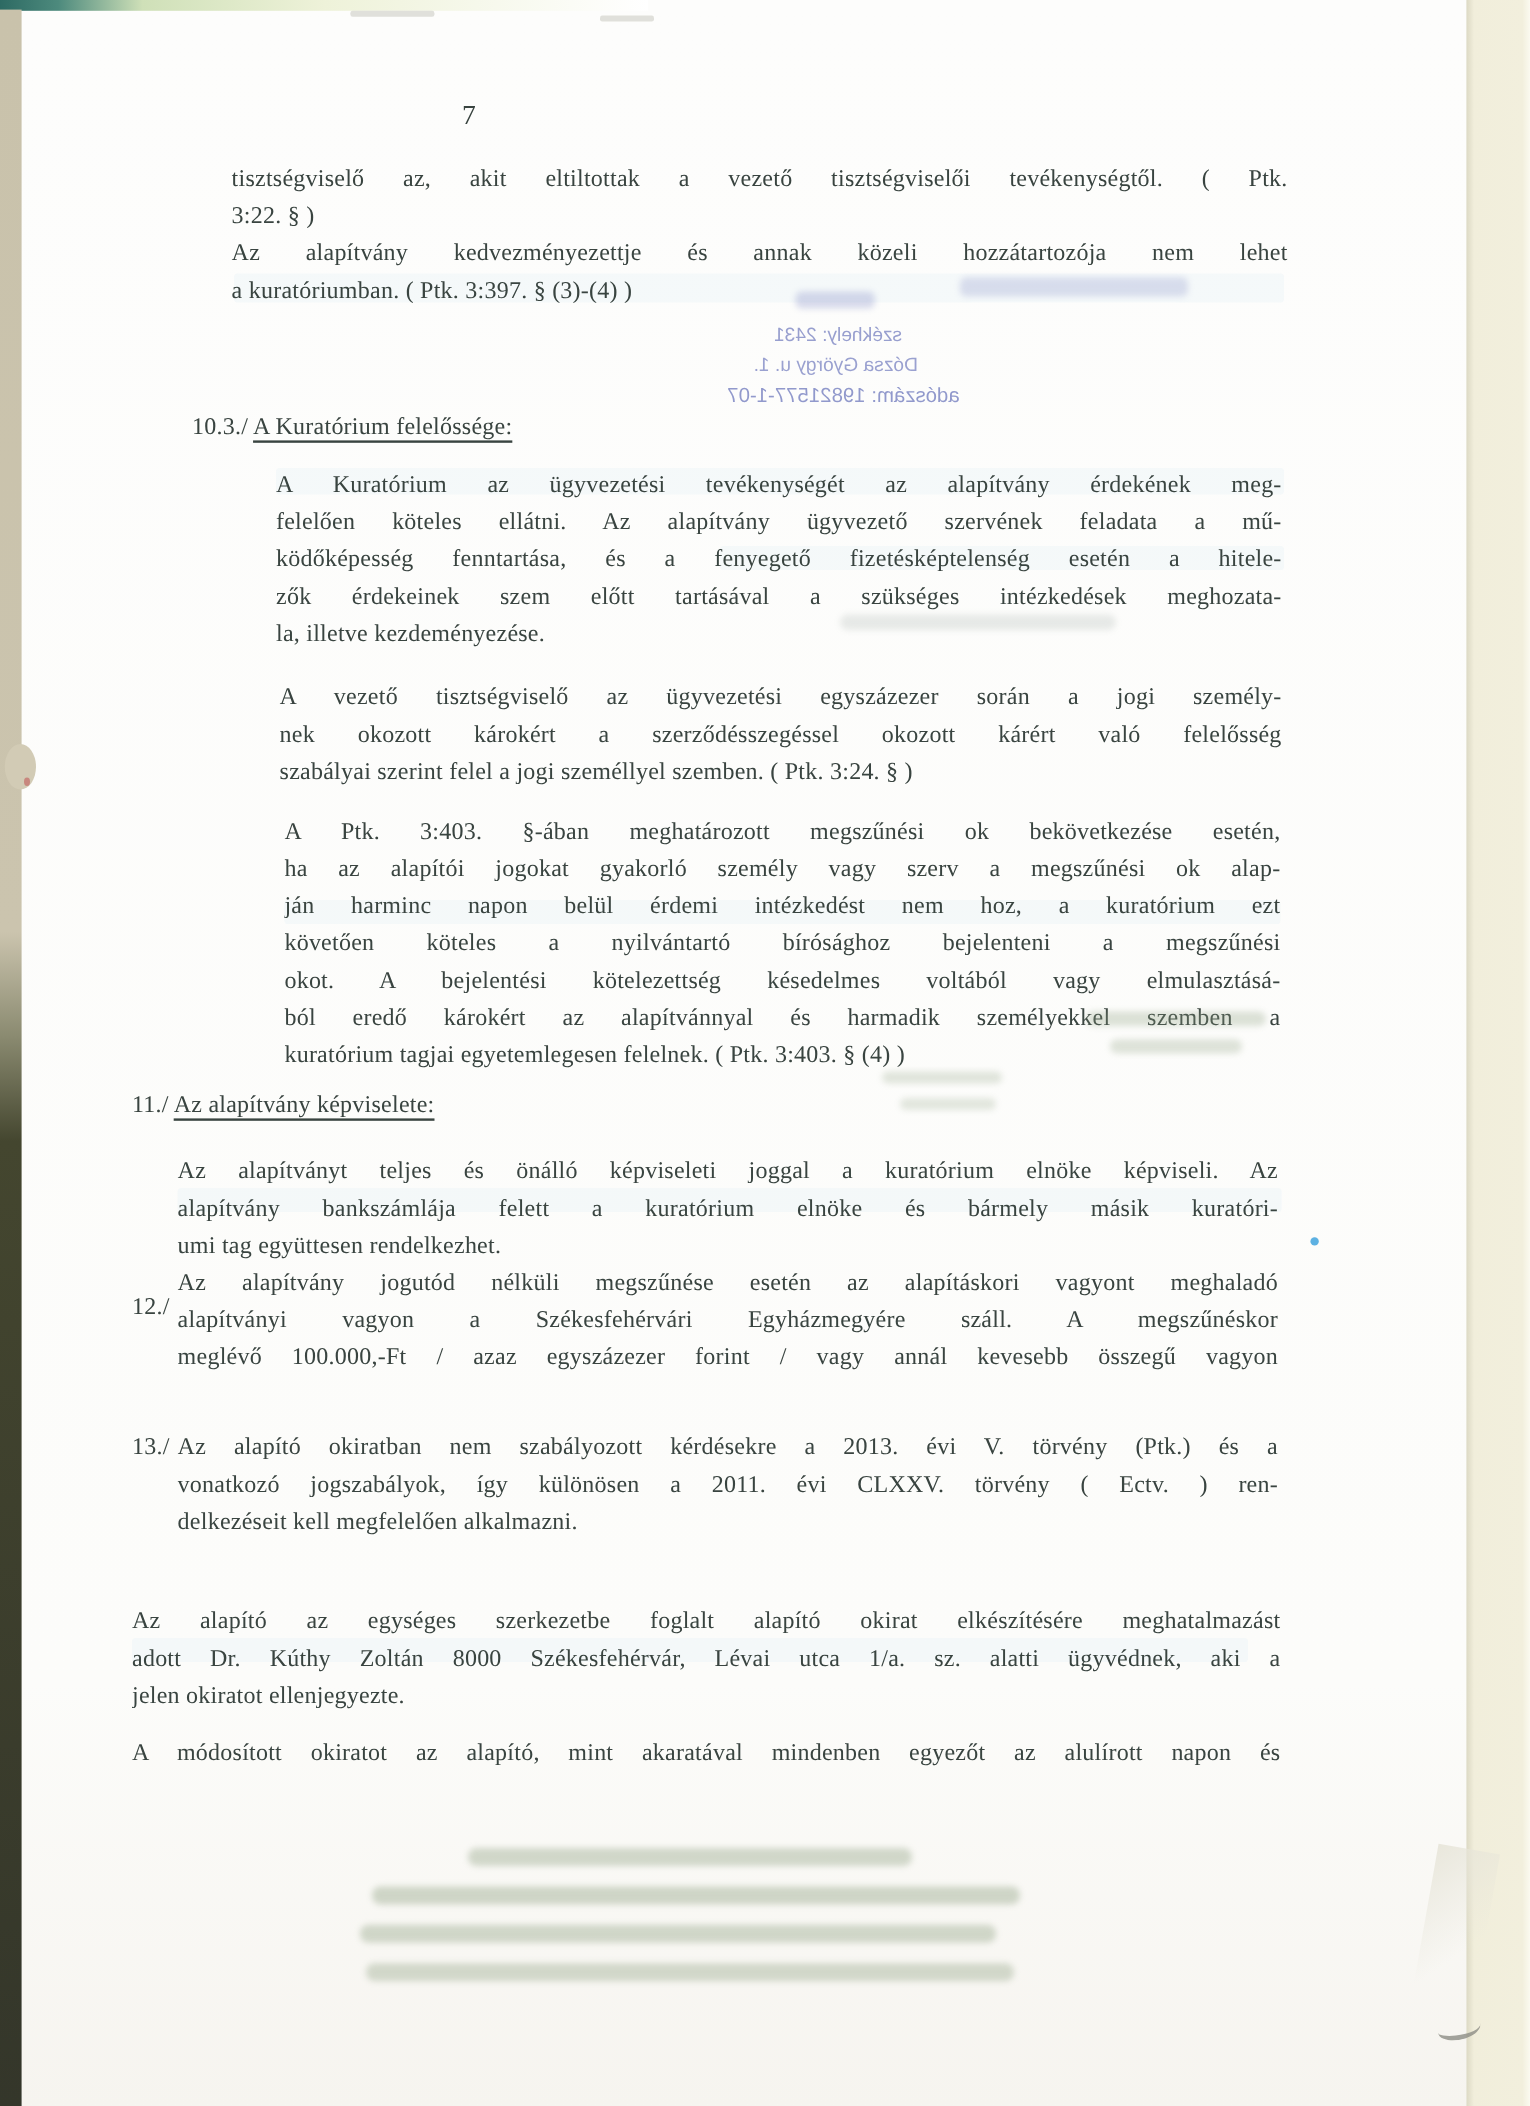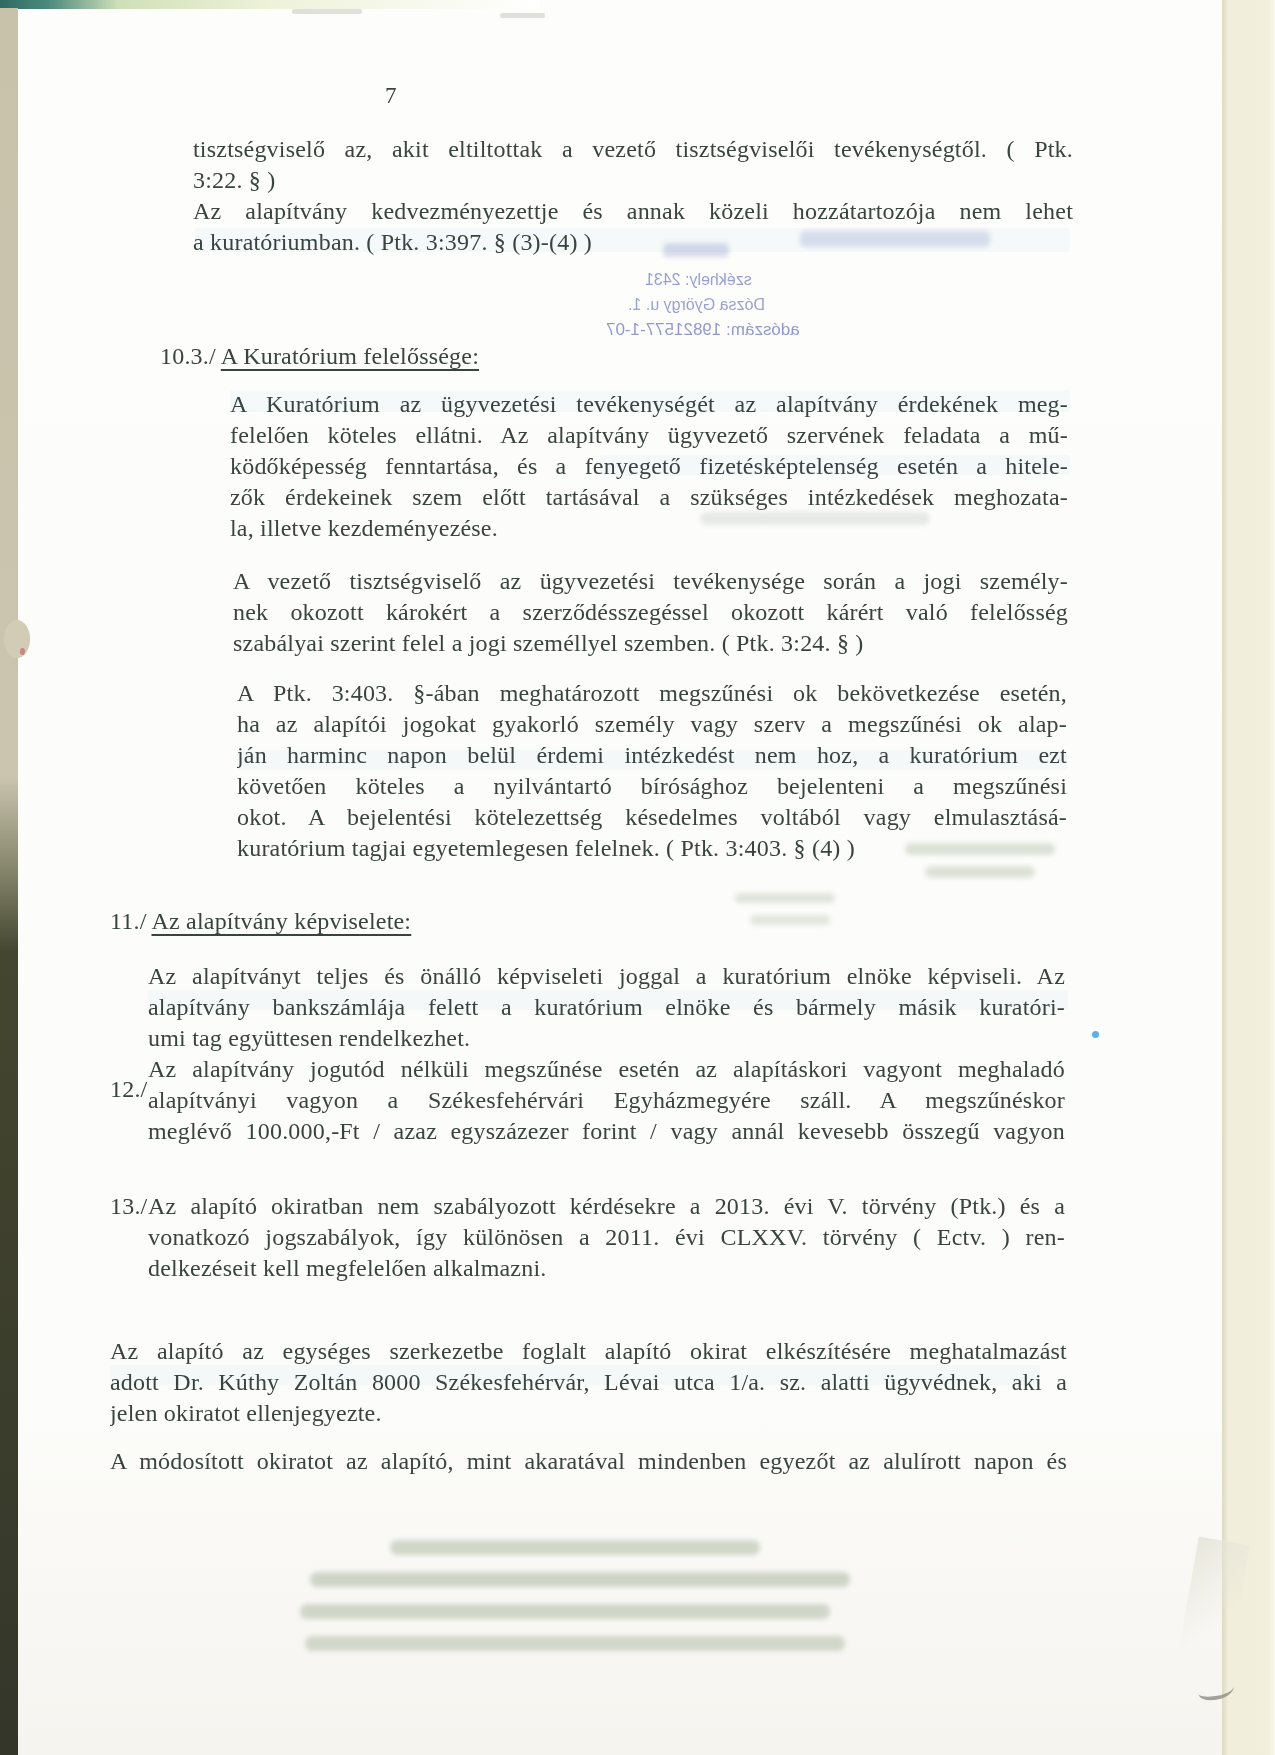--- a/index.html
+++ b/index.html
@@ -3,21 +3,21 @@
 <meta charset="utf-8">
 <style>
   :root{
     --ink:#394440;
     --stamp:#7f88c4;
     --green:#8fa182;
   }
   html,body{margin:0;padding:0;}
   body{width:1275px;height:1755px;overflow:hidden;background:#ffffff;position:relative;}
   .abs{position:absolute;}
-  .txt{font-family:"Liberation Serif","DejaVu Serif",serif;font-size:24px;line-height:31px;
+  .txt{font-family:"Liberation Serif","DejaVu Serif",serif;font-size:20px;line-height:31px;
        color:var(--ink);letter-spacing:0.2px;}
   .line{height:31px;overflow:hidden;}
   .just{text-align:justify;text-align-last:justify;}
   .heading-underline{text-decoration:underline;text-decoration-thickness:2px;text-underline-offset:5px;}
   
   .paper{left:18px;top:0;width:1204px;height:1755px;
          background:linear-gradient(180deg,#fdfdfc 0%,#fcfcfa 80%,#f6f4ef 100%);}
   
   .top-edge{left:0;top:0;width:540px;height:9px;
     background:linear-gradient(90deg,#2d6a63 0%,#4d8a7d 9%,#cfe0b8 22%,#eef2d9 50%,#ffffff 100%);}
@@ -92,30 +92,31 @@
 
 <div class="abs txt" style="left:230px;top:389px;width:838px;">
     <div class="line just">A Kuratórium az ügyvezetési tevékenységét az alapítvány érdekének meg-</div>
     <div class="line just">felelően köteles ellátni. Az alapítvány ügyvezető szervének feladata a mű-</div>
     <div class="line just">ködőképesség fenntartása, és a fenyegető fizetésképtelenség esetén a hitele-</div>
     <div class="line just">zők érdekeinek szem előtt tartásával a szükséges intézkedések meghozata-</div>
     <div class="line">la, illetve kezdeményezése.</div>
   </div>
 <div class="abs bleed" style="left:700px;top:512px;width:230px;height:13px;opacity:.22;background:#9aa5a0;"></div>
 <div class="abs txt" style="left:233px;top:566px;width:835px;">
-    <div class="line just">A vezető tisztségviselő az ügyvezetési tevékenysége során a jogi személy-</div>
+    <div class="line just">A vezető tisztségviselő az ügyvezetési egyszázezer során a jogi személy-</div>
     <div class="line just">nek okozott károkért a szerződésszegéssel okozott kárért való felelősség</div>
     <div class="line">szabályai szerint felel a jogi személlyel szemben. ( Ptk. 3:24. § )</div>
   </div>
 <div class="abs txt" style="left:237px;top:678px;width:830px;">
     <div class="line just">A Ptk. 3:403. §-ában meghatározott megszűnési ok bekövetkezése esetén,</div>
     <div class="line just">ha az alapítói jogokat gyakorló személy vagy szerv a megszűnési ok alap-</div>
     <div class="line just">ján harminc napon belül érdemi intézkedést nem hoz, a kuratórium ezt</div>
     <div class="line just">követően köteles a nyilvántartó bírósághoz bejelenteni a megszűnési</div>
     <div class="line just">okot. A bejelentési kötelezettség késedelmes voltából vagy elmulasztásá-</div>
+    <div class="line just">ból eredő károkért az alapítvánnyal és harmadik személyekkel szemben a</div>
     <div class="line">kuratórium tagjai egyetemlegesen felelnek. ( Ptk. 3:403. § (4) )</div>
   </div>
 
 <div class="abs bleed" style="left:905px;top:843px;width:150px;height:12px;opacity:.3;"></div>
 <div class="abs bleed" style="left:925px;top:866px;width:110px;height:12px;opacity:.28;"></div>
 <div class="abs bleed" style="left:735px;top:893px;width:100px;height:10px;opacity:.26;"></div>
 <div class="abs bleed" style="left:750px;top:915px;width:80px;height:10px;opacity:.24;"></div>
 
 <div class="abs txt" style="left:110px;top:906px;white-space:nowrap;">
   <span class="num-label">11./</span>

